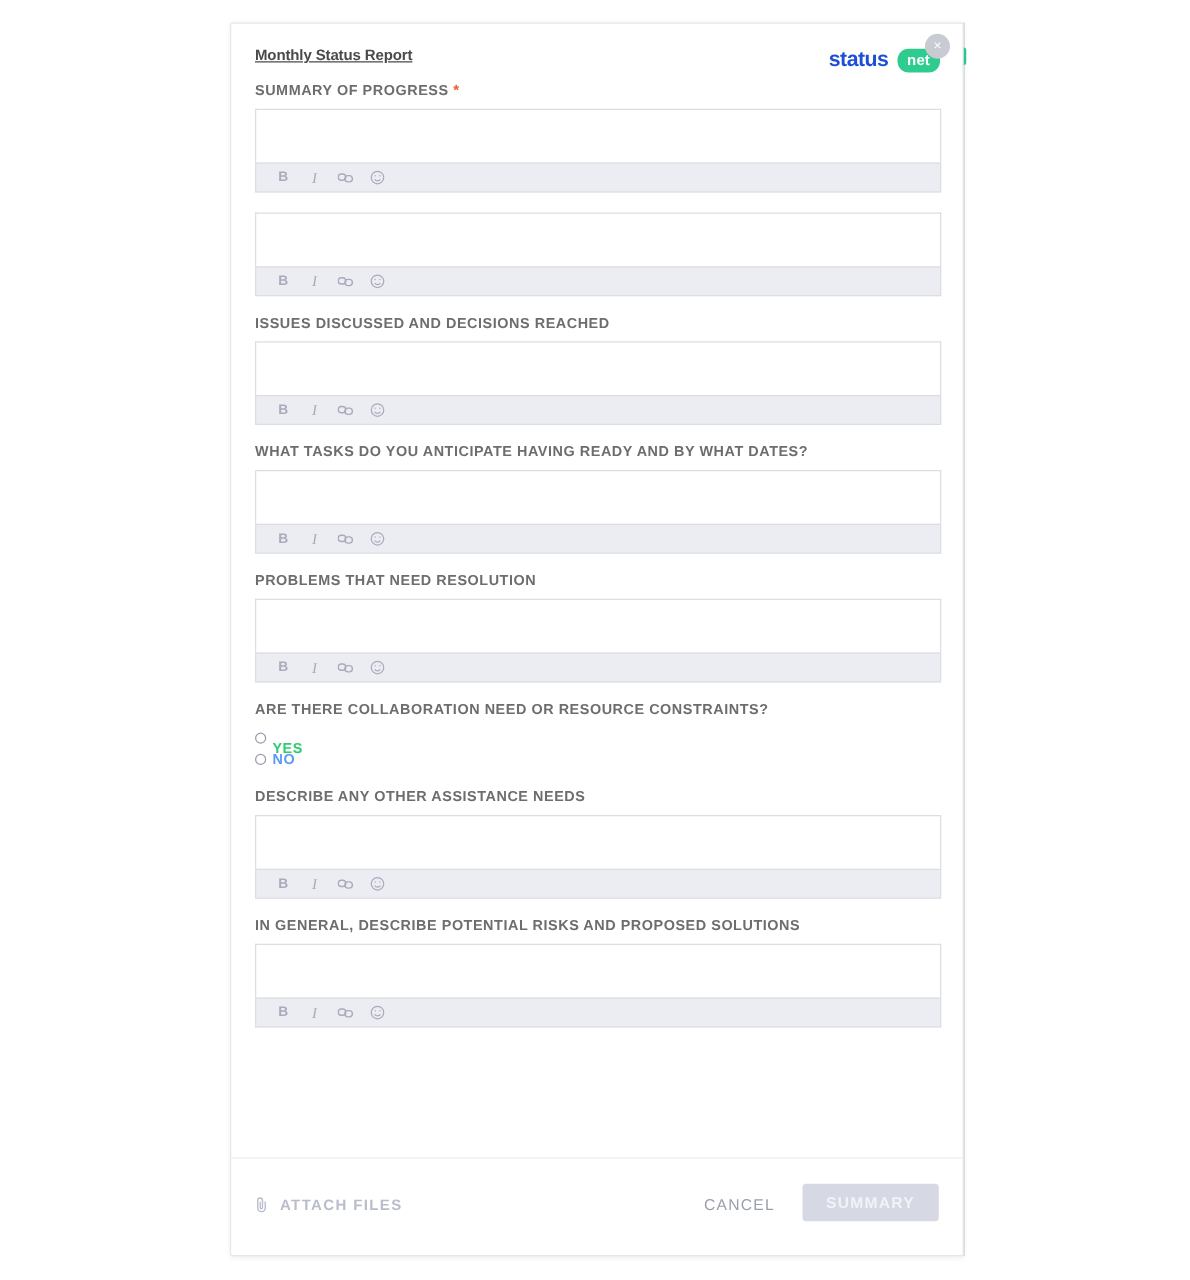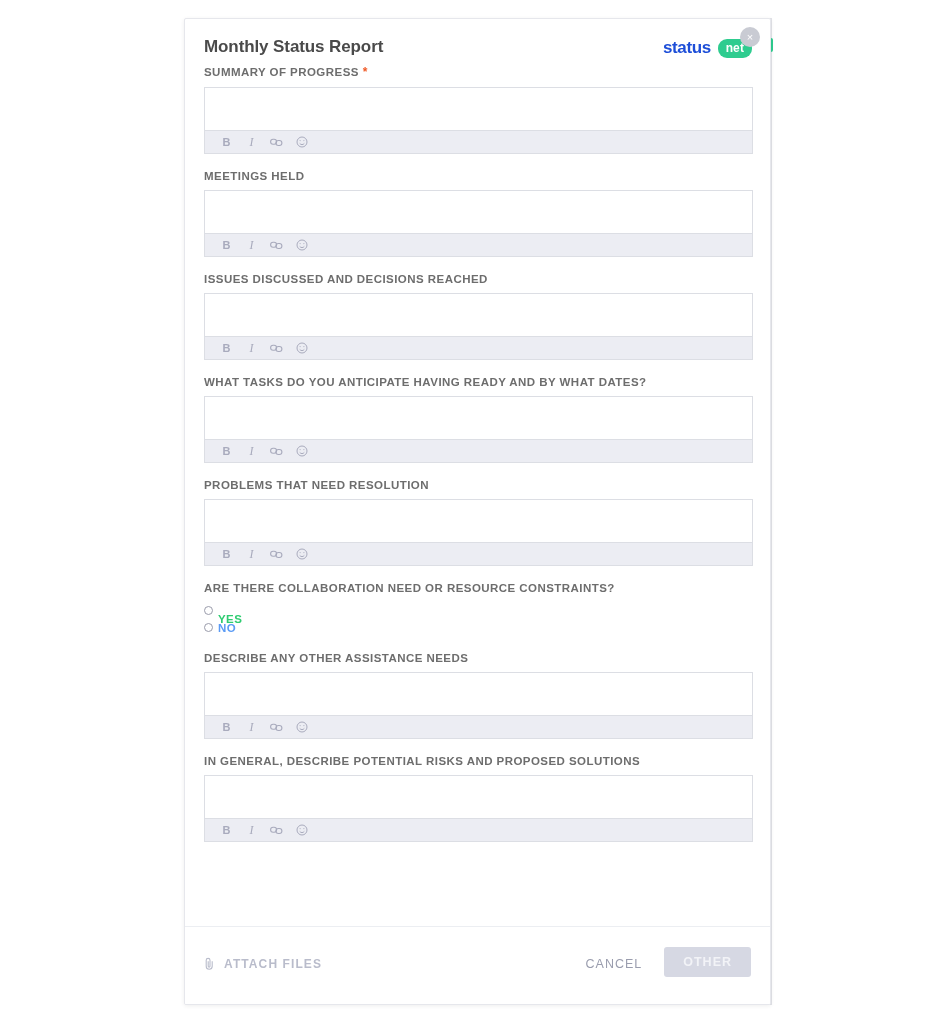--- a/index.html
+++ b/index.html
@@ -74,24 +74,25 @@
   .modal-body {
     padding: 18px 18px 0 19px;
   }
 
   .header-row {
     position: relative;
     height: 28px;
   }
 
   .form-title {
-    font-size: 17px;
+    font-size: 12px;
     font-weight: bold;
     color: #4a4a4a;
     letter-spacing: -0.1px;
+    text-decoration: underline;
   }
 
   .brand {
     position: absolute;
     right: 0;
     top: 1px;
     display: flex;
     align-items: center;
     gap: 7px;
   }
@@ -310,21 +311,20 @@
                     <circle cx="6" cy="6" r="5"></circle>
                     <circle cx="4.1" cy="4.6" r="0.55" fill="currentColor" stroke="none"></circle>
                     <circle cx="7.9" cy="4.6" r="0.55" fill="currentColor" stroke="none"></circle>
                     <path d="M3.7 7.4c.6.8 1.4 1.2 2.3 1.2s1.7-.4 2.3-1.2"></path>
                   </svg>
                 </span>
               </div>
             </div>
           </div>
           <div class="field">
-            <label class="field-label">MEETINGS HELD</label>
             <div class="editor">
               <textarea class="editor-input" style=""></textarea>
               <div class="editor-toolbar">
                 <span class="tb-icon bold">B</span>
                 <span class="tb-icon italic">I</span>
                 <span class="tb-icon">
                   <svg width="13" height="9" viewBox="0 0 13 9" fill="none" stroke="currentColor" stroke-width="1.1">
                     <rect x="0.6" y="1.2" width="6" height="5" rx="2.5"></rect>
                     <rect x="5.9" y="2.5" width="6" height="5" rx="2.5"></rect>
                   </svg>
@@ -483,18 +483,18 @@
           <span>
             <svg class="clip-icon" width="11" height="14" viewBox="0 0 11 14" fill="none" stroke="currentColor" stroke-width="1.1">
               <path d="M8.2 4.2v5.1a3 3 0 0 1-6 0V3.3a1.9 1.9 0 0 1 3.8 0v5.9a0.9 0.9 0 0 1-1.8 0V4.3"></path>
             </svg>
           </span>
           <span class="attach-label">ATTACH FILES</span>
         </div>
 
         <div class="footer-actions">
           <button class="btn-cancel">CANCEL</button>
-          <button class="btn-submit">OTHER</button>
+          <button class="btn-submit">SUMMARY</button>
         </div>
       </div>
     </div>
   </div>
 </div>
 
 </body></html>

